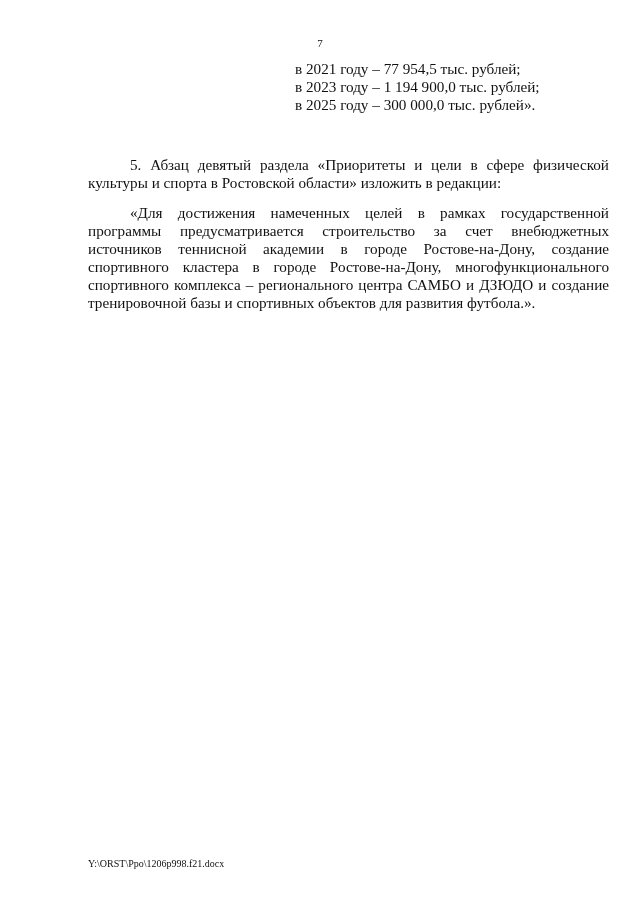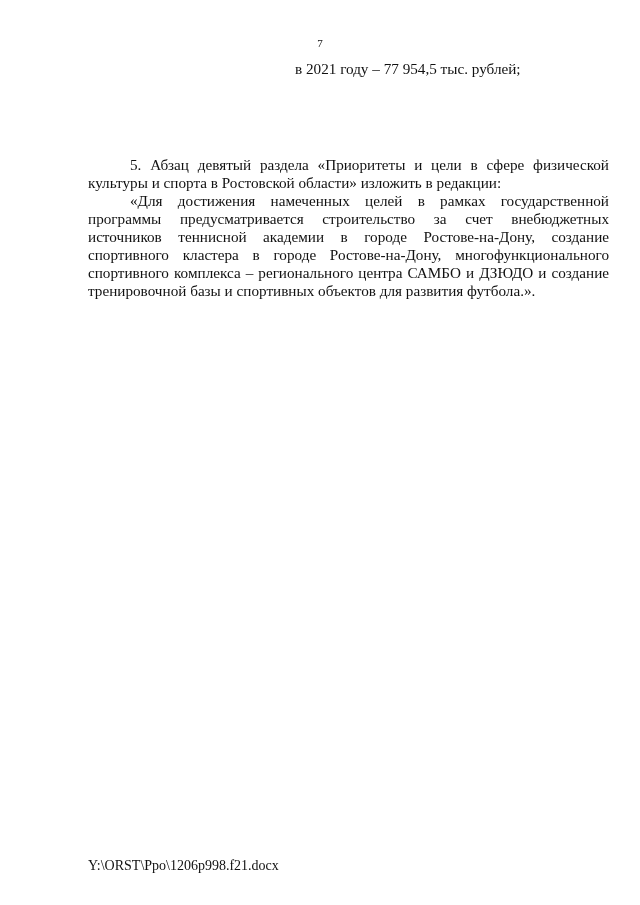--- a/index.html
+++ b/index.html
@@ -5,32 +5,34 @@
   html, body { margin:0; padding:0; background:#ffffff; }
   body { width:640px; height:905px; position:relative; overflow:hidden;
          font-family:"Liberation Serif", "DejaVu Serif", serif; color:#111; }
   .page-number { position:absolute; top:37px; left:0; width:100%; text-align:center;
                  font-size:11px; }
   .list { position:absolute; left:295px; top:60px; font-size:15.2px; line-height:18px; }
   .list div { white-space:nowrap; }
   .para { position:absolute; left:88px; width:521px; font-size:15.2px; line-height:18px;
           text-align:justify; text-align-last:left; }
   .p5 { top:156px; }
-  .quote { top:192px; }
+  .quote { top:204px; }
   .indent { text-indent:42px; }
-  .footer { position:absolute; left:88px; top:858px; font-size:14px; }
+  .footer { position:absolute; left:88px; top:858px; font-size:10px; }
 </style>
 </head>
 <body>
 
 <div>
   <div class="page-number">7</div>
 
   <div class="list">
     <div>в 2021 году – 77 954,5  тыс. рублей;</div>
+    <div>в 2023 году – 1 194 900,0 тыс. рублей;</div>
+    <div>в 2025 году – 300 000,0 тыс. рублей».</div>
   </div>
 
   <p class="para p5 indent" style="margin:0">5. Абзац девятый раздела «Приоритеты и цели в сфере физической культуры и спорта в Ростовской области» изложить в редакции:</p>
 
   <p class="para quote indent" style="margin:0">«Для достижения намеченных целей в рамках государственной программы предусматривается строительство за счет внебюджетных источников теннисной академии в городе Ростове-на-Дону, создание спортивного кластера в городе Ростове-на-Дону, многофункционального спортивного комплекса – регионального центра САМБО и ДЗЮДО и создание тренировочной базы и спортивных объектов для развития футбола.».</p>
 
   <div class="footer">Y:\ORST\Ppo\1206p998.f21.docx</div>
 </div>
 
 </body></html>

